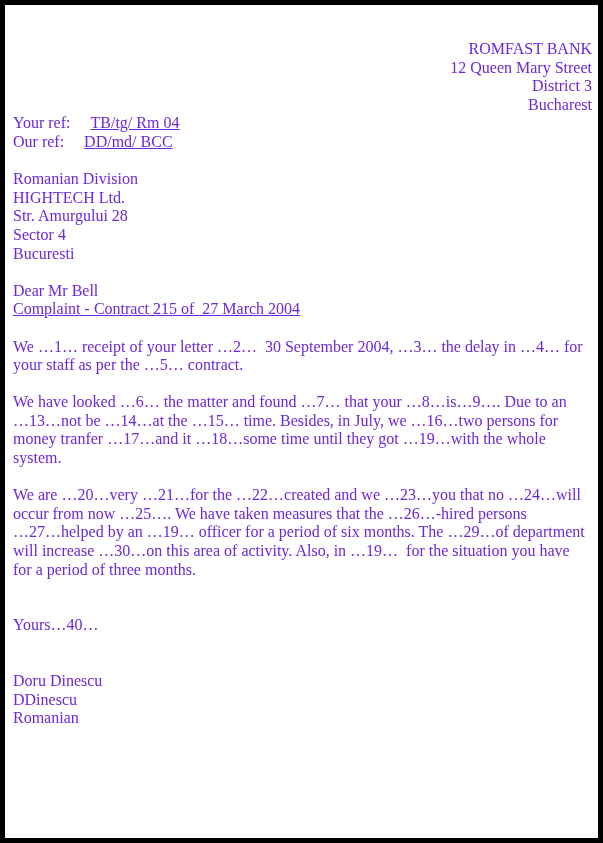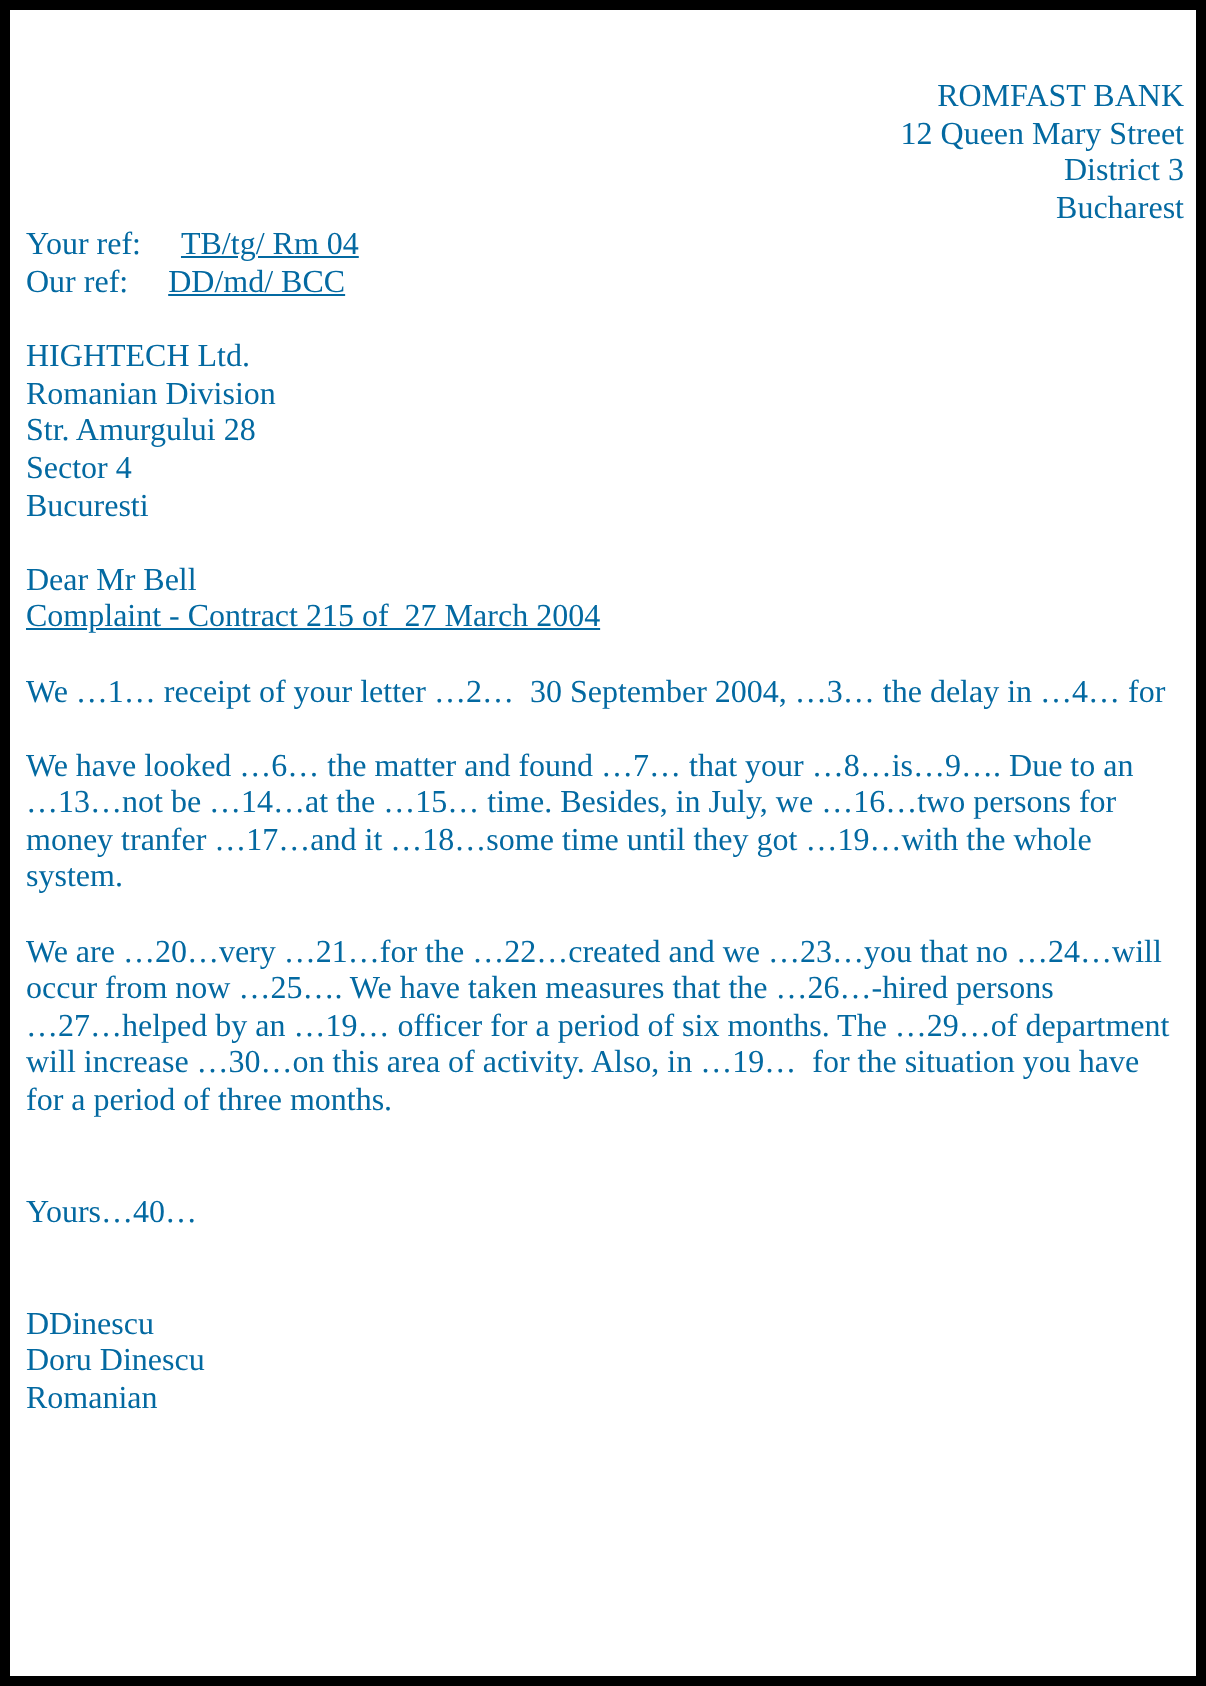--- a/index.html
+++ b/index.html
@@ -6,21 +6,21 @@
   .page {
     box-sizing: border-box;
     width: 603px;
     height: 843px;
     background: #ffffff;
     border: 5px solid #000000;
     padding: 35px 6px 0 8px;
     font-family: "Liberation Serif", "DejaVu Serif", serif;
     font-size: 16px;
     line-height: 18.6px;
-    color: #0369a1;
+    color: #6d28d9;
     overflow: hidden;
   }
   .line { white-space: pre; }
   .right { text-align: right; }
   .gap { height: 18.6px; }
   .gap2 { height: 37.2px; }
   .u { text-decoration: underline; }
   .ref-val { text-decoration: underline; margin-left: 20px; }
 </style>
 </head>
@@ -36,36 +36,37 @@
   </div>
 
   <div>
     <div class="line"><span>Your ref:</span><span class="ref-val">TB/tg/ Rm 04</span></div>
     <div class="line"><span>Our ref:</span><span class="ref-val">DD/md/ BCC</span></div>
   </div>
 
   <div class="gap"></div>
 
   <div>
+    <div class="line">Romanian Division</div>
     <div class="line">HIGHTECH Ltd.</div>
-    <div class="line">Romanian Division</div>
     <div class="line">Str. Amurgului 28</div>
     <div class="line">Sector 4</div>
     <div class="line">Bucuresti</div>
   </div>
 
   <div class="gap"></div>
 
   <div class="line">Dear Mr Bell</div>
   <div class="line u">Complaint - Contract 215 of  27 March 2004</div>
 
   <div class="gap"></div>
 
   <div>
     <div class="line">We …1… receipt of your letter …2…  30 September 2004, …3… the delay in …4… for</div>
+    <div class="line">your staff as per the …5… contract.</div>
   </div>
 
   <div class="gap"></div>
 
   <div>
     <div class="line">We have looked …6… the matter and found …7… that your …8…is…9…. Due to an</div>
     <div class="line">…13…not be …14…at the …15… time. Besides, in July, we …16…two persons for</div>
     <div class="line">money tranfer …17…and it …18…some time until they got …19…with the whole</div>
     <div class="line">system.</div>
   </div>
@@ -83,18 +84,18 @@
   <div class="gap"></div>
 
 
   <div class="gap"></div>
 
   <div class="line">Yours…40…</div>
 
   <div class="gap2"></div>
 
   <div>
+    <div class="line">Doru Dinescu</div>
     <div class="line">DDinescu</div>
-    <div class="line">Doru Dinescu</div>
     <div class="line">Romanian</div>
   </div>
 
 </div>
 
 </body></html>

